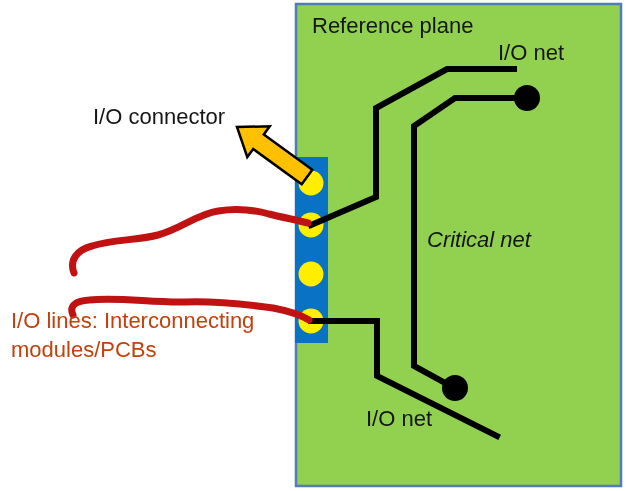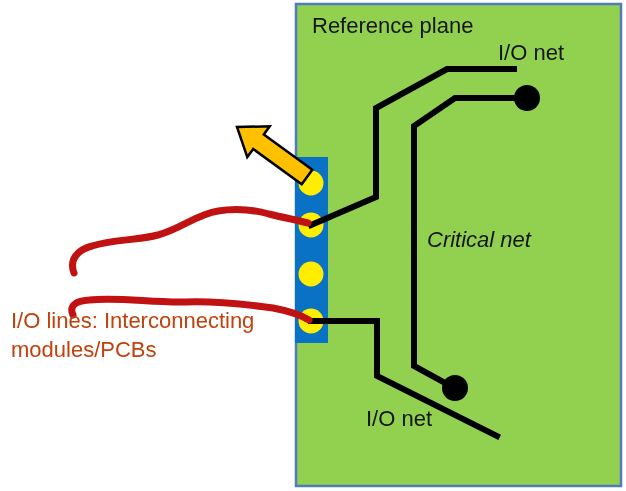--- a/index.html
+++ b/index.html
@@ -53,20 +53,21 @@
     <circle cx="527" cy="98" r="13" fill="#000000"></circle>
     <circle cx="455" cy="388" r="13" fill="#000000"></circle>
 
     <polygon points="312.3,169.7 263.8,134.4 269.7,126.3 237,127 247.3,157.1 253.2,149 301.7,184.3" stroke-width="2.5" stroke-linejoin="miter" fill="#ffc000" stroke="#000000"></polygon>
   </svg>
 
   <div class="lbl" style="left:304px;top:13px;margin-left:8px;">Reference plane</div>
 
   <div class="lbl" style="left:498px;top:40px;">I/O net</div>
 
+  <div class="lbl" style="left:93px;top:104px;">I/O connector</div>
 
   <div class="lbl" style="left:427px;top:227px;font-style:italic;">Critical net</div>
 
   <div class="lbl" style="left:366px;top:406px;">I/O net</div>
 
   <div class="lbl-block" style="left:11px;top:306px;">
     <div>I/O lines: Interconnecting</div>
     <div>modules/PCBs</div>
   </div>
 

